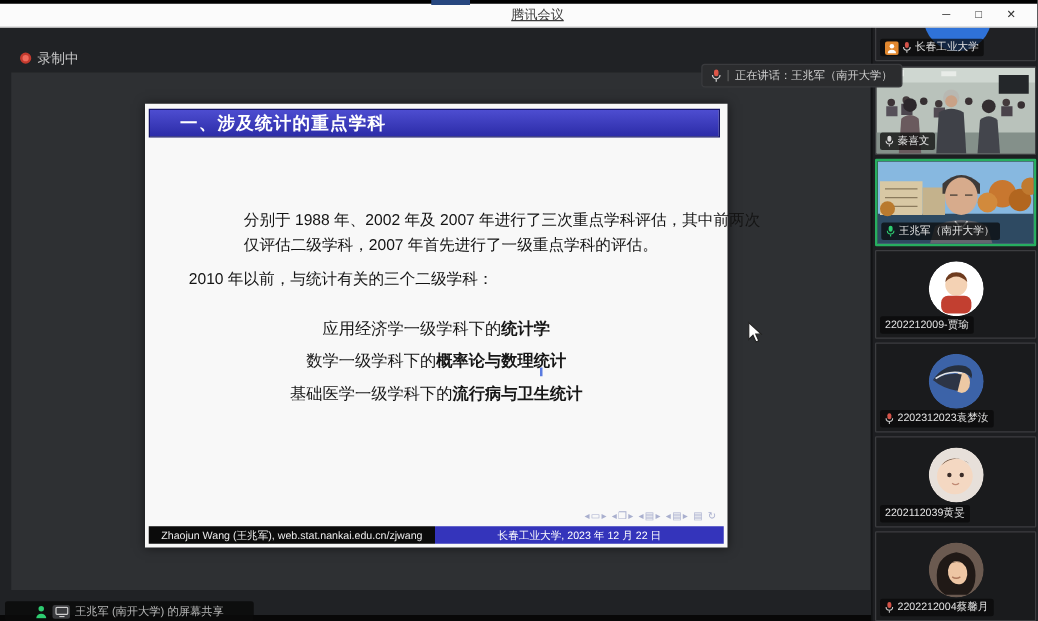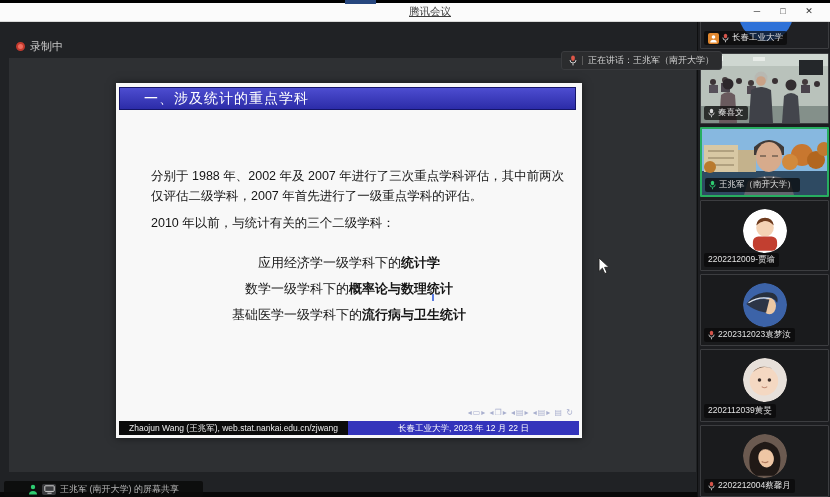--- a/index.html
+++ b/index.html
@@ -30,23 +30,23 @@
   .pill-div{width:1px;height:9px;background:#5a5a5a;}
   
   .share-banner{position:absolute;left:4px;top:481px;height:16px;background:rgba(10,10,10,0.85);border-radius:2px;
     display:flex;align-items:center;gap:4px;padding:0 24px;z-index:45;}
   .share-banner .txt{font-size:9px;color:#b5b5b5;white-space:nowrap;}
   .mon-chip{width:14px;height:11px;background:#3a3b3e;border-radius:2px;display:flex;align-items:center;justify-content:center;}
   
   .slide{position:absolute;left:116px;top:83px;width:466px;height:355px;background:#f8f8f8;box-shadow:0 0 8px rgba(0,0,0,0.55);}
   .slide-banner{position:absolute;left:3px;top:4px;width:457px;height:23px;box-sizing:border-box;
     background:linear-gradient(#4d4dd0,#2c2ca8);border:1px solid #15156a;
-    color:#fff;font-weight:normal;font-size:14px;line-height:21px;padding-left:24px;letter-spacing:1px;}
+    color:#fff;font-weight:bold;font-size:14px;line-height:21px;padding-left:24px;letter-spacing:1px;}
   .slide-p{position:absolute;left:35px;width:414px;font-size:12.5px;color:#141414;line-height:1.6;}
-  .slide-p1{top:83px;}
+  .slide-p1{top:83px;margin-left:44px;}
   .slide-p2{top:130px;}
   .slide-bullets{position:absolute;left:0;top:167px;width:466px;text-align:center;font-size:13px;color:#161616;line-height:26px;}
   .slide-bullets .row{white-space:nowrap;}
   .slide-bullets b{font-weight:bold;}
   .caret{position:absolute;left:316px;top:211px;width:2px;height:7px;background:#5a7be0;}
   .nav-symbols{position:absolute;right:8px;top:325px;font-size:8px;color:#a9afce;letter-spacing:1px;white-space:nowrap;}
   .slide-footer{position:absolute;left:3px;bottom:3px;width:460px;height:14px;display:flex;}
   .footer-left{width:229px;background:#0b0b0b;color:#ececec;font-size:8.5px;line-height:14px;text-align:center;white-space:nowrap;overflow:hidden;}
   .footer-right{width:231px;background:#3434bb;color:#ffffff;font-size:8.5px;line-height:14px;text-align:center;white-space:nowrap;overflow:hidden;}
   

